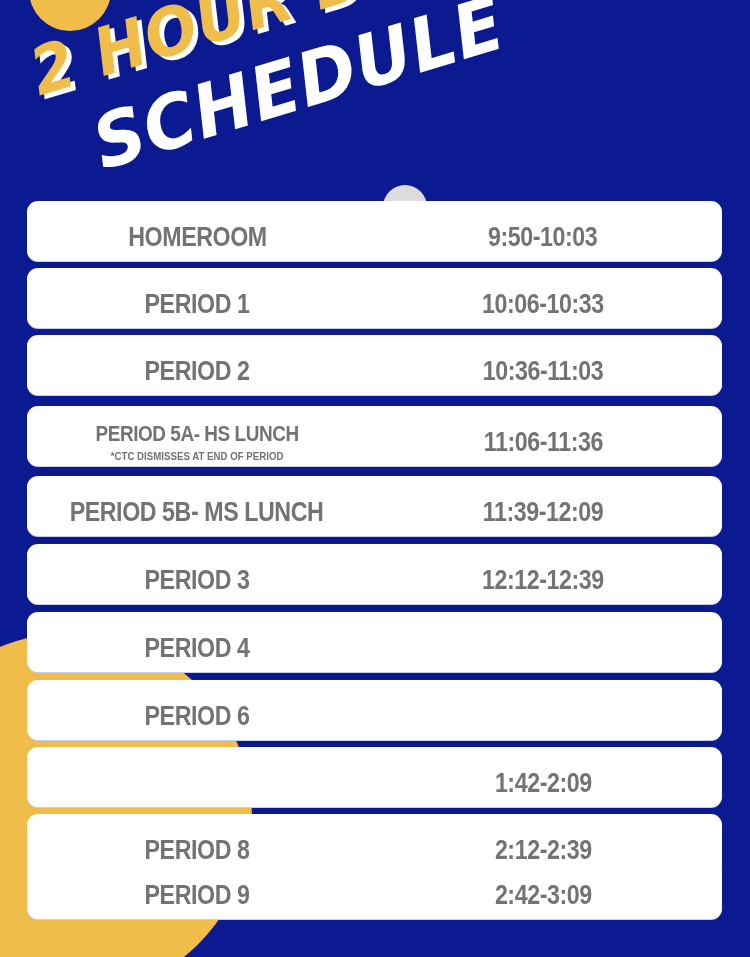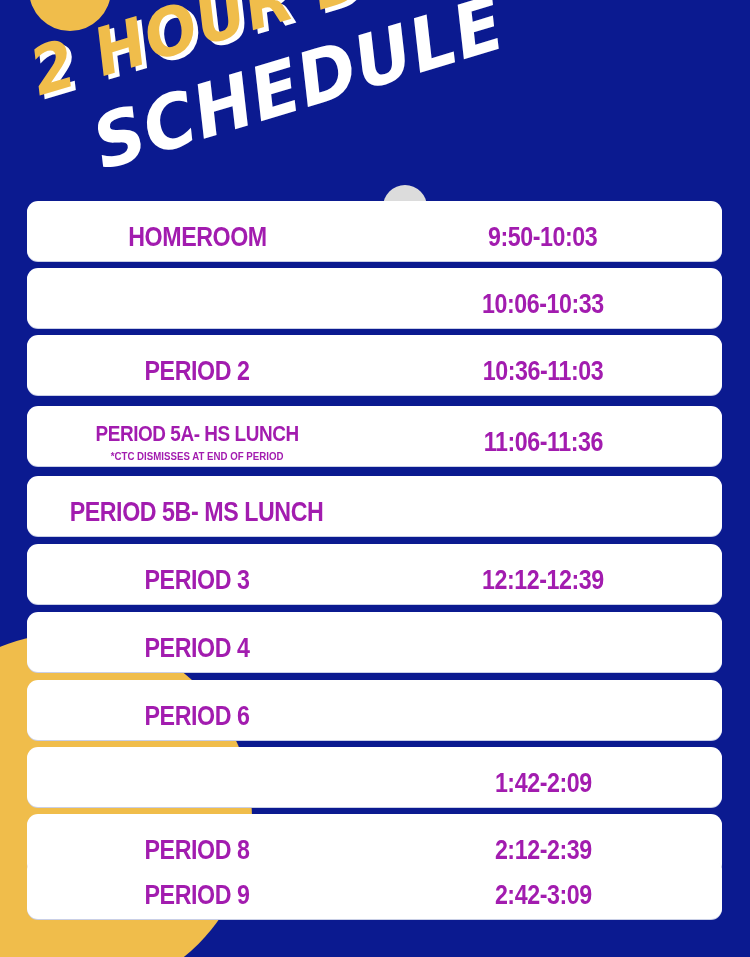--- a/index.html
+++ b/index.html
@@ -32,21 +32,21 @@
 
     .rows { position: absolute; left: 27px; top: 0; width: 695px; }
     .row {
       position: absolute; left: 0; width: 695px; height: 60px;
       background: #ffffff; border-radius: 11px;
       box-shadow: 0 1px 0 #c9cfe6;
     }
     .cell {
       position: absolute; top: 0; height: 72px;
       display: flex; flex-direction: column; justify-content: center; align-items: center;
-      color: #a21caf; font-weight: bold; text-align: center;
+      color: #737373; font-weight: bold; text-align: center;
     }
     .cell-name { left: 0; width: 340px; }
     .cell-time { left: 340px; width: 352px; align-items: center; }
     .txt {
       font-size: 27px; letter-spacing: -0.5px; line-height: 1;
       transform: scaleX(0.86);
       white-space: nowrap;
     }
     .txt-small-main { font-size: 22px; }
     .txt-note { font-size: 11px; margin-top: 5px; letter-spacing: 0; transform: scaleX(0.88); white-space: nowrap; }
@@ -66,20 +66,23 @@
 <div class="rows">
   <div class="row" style="top:201px">
     <div class="cell cell-name">
         <span class="txt">HOMEROOM</span>
       </div>
     <div class="cell cell-time">
         <span class="txt">9:50-10:03</span>
       </div>
   </div>
   <div class="row" style="top:268px">
+    <div class="cell cell-name">
+        <span class="txt">PERIOD 1</span>
+      </div>
     <div class="cell cell-time">
         <span class="txt">10:06-10:33</span>
       </div>
   </div>
   <div class="row" style="top:335px">
     <div class="cell cell-name">
         <span class="txt">PERIOD 2</span>
       </div>
     <div class="cell cell-time">
         <span class="txt">10:36-11:03</span>
@@ -90,20 +93,23 @@
       <span class="txt txt-small-main">PERIOD 5A- HS LUNCH</span>
       <span class="txt-note">*CTC DISMISSES AT END OF PERIOD</span>
     </div>
     <div class="cell cell-time">
         <span class="txt">11:06-11:36</span>
       </div>
   </div>
   <div class="row" style="top:476px">
     <div class="cell cell-name">
         <span class="txt">PERIOD 5B- MS LUNCH</span>
+      </div>
+    <div class="cell cell-time">
+        <span class="txt">11:39-12:09</span>
       </div>
   </div>
   <div class="row" style="top:544px">
     <div class="cell cell-name">
         <span class="txt">PERIOD 3</span>
       </div>
     <div class="cell cell-time">
         <span class="txt">12:12-12:39</span>
       </div>
   </div>

